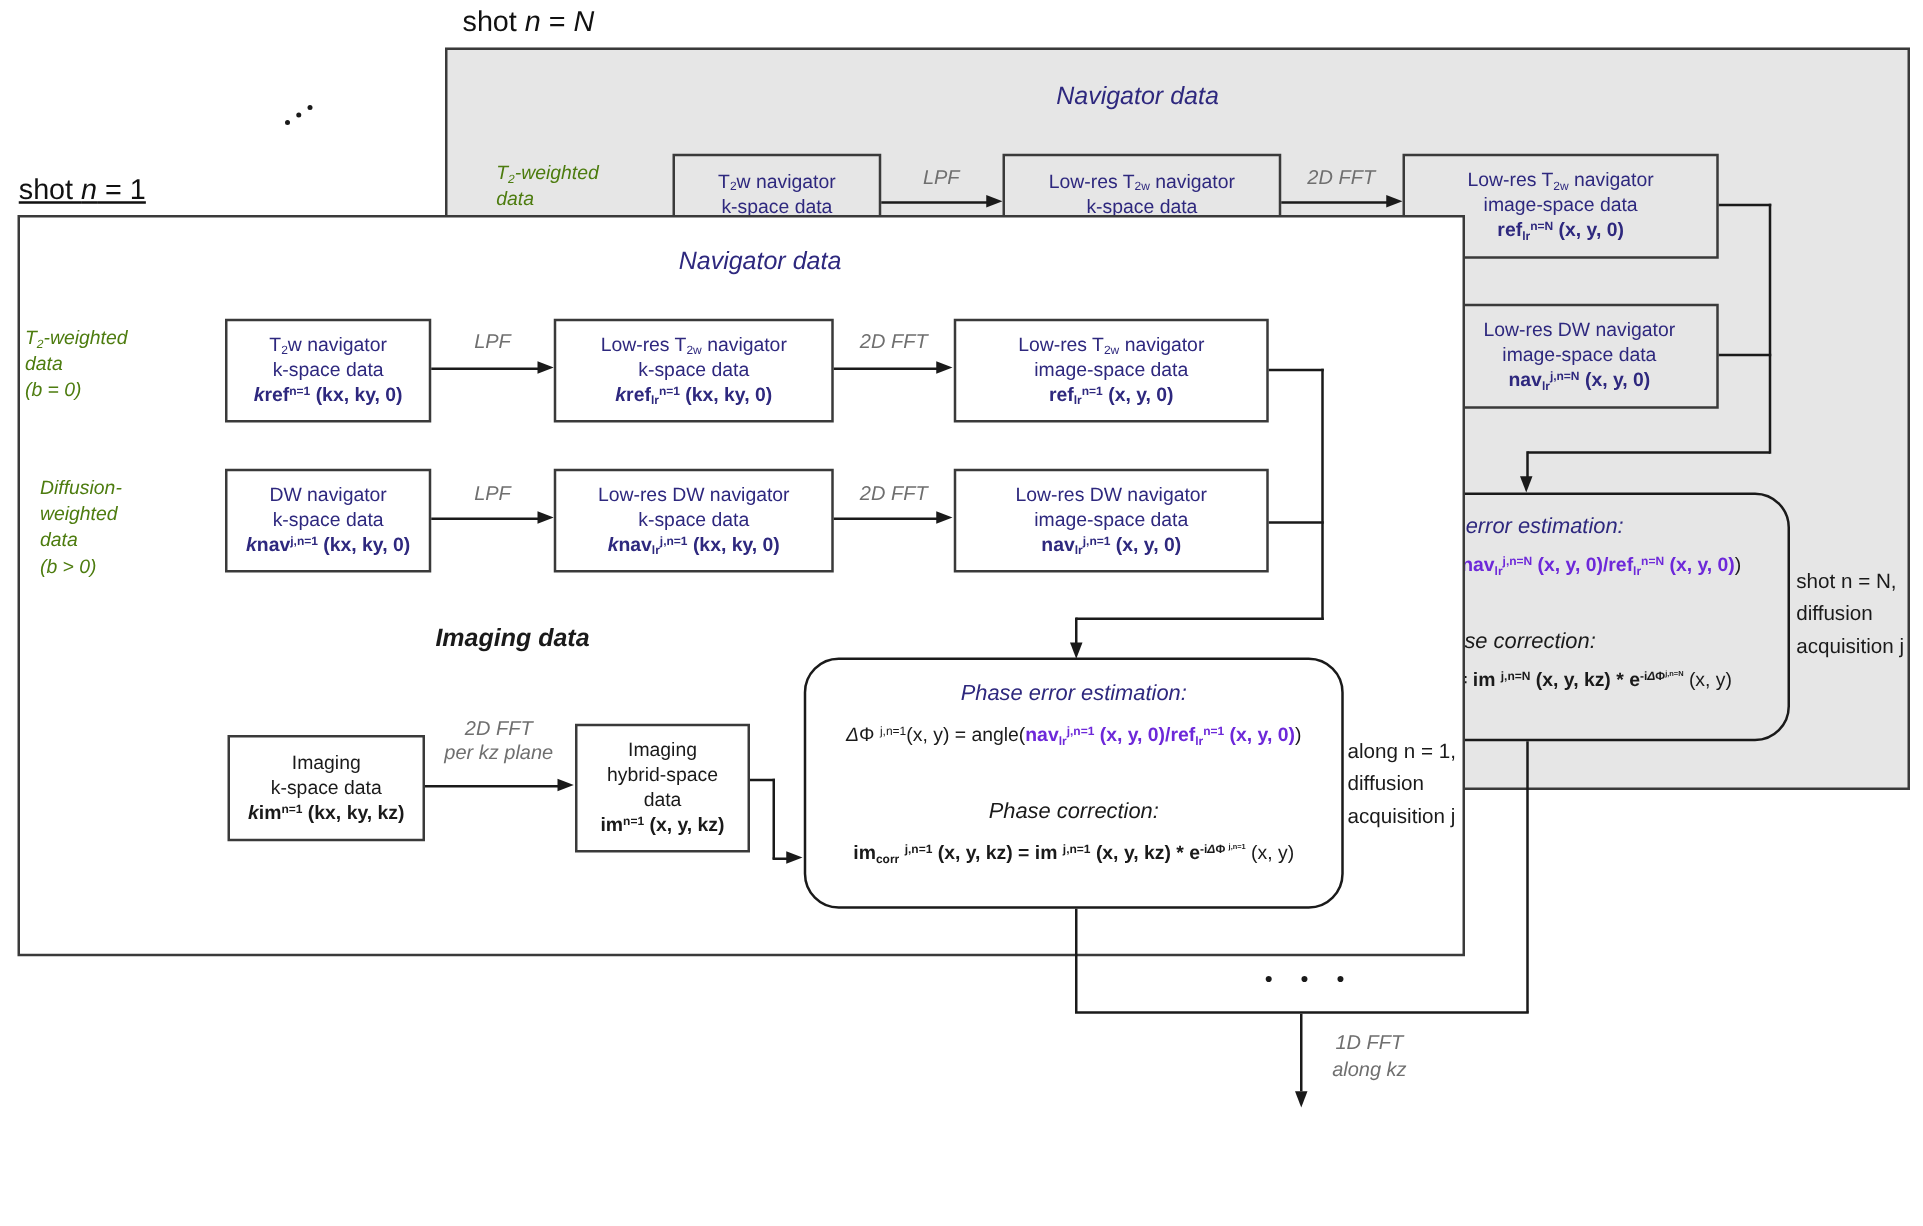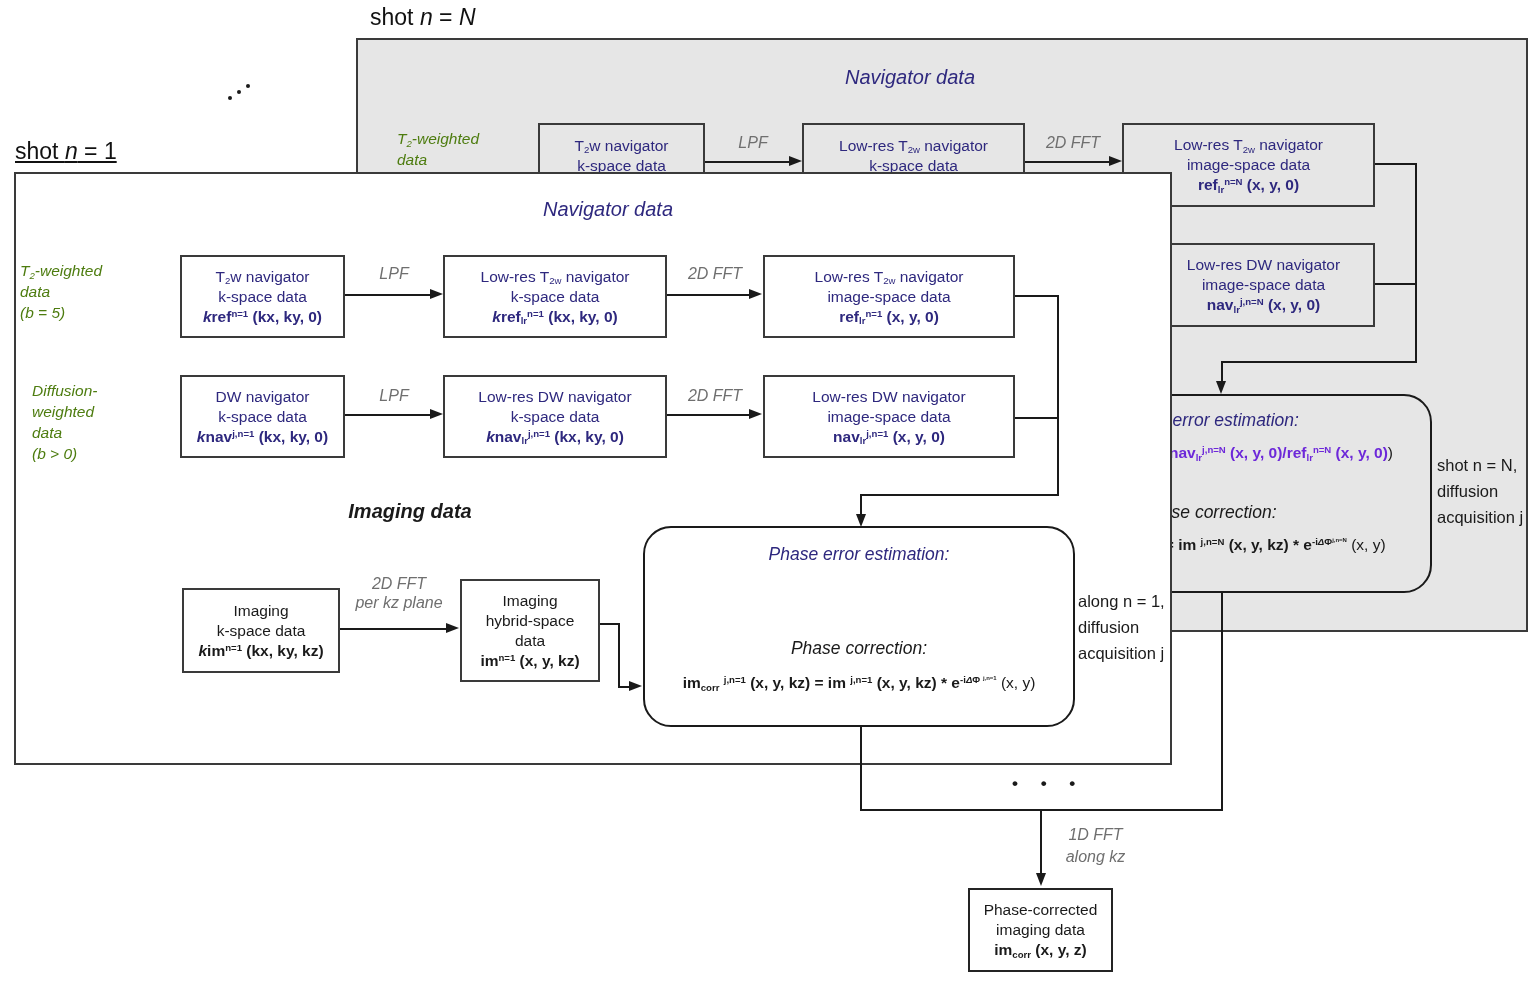--- a/index.html
+++ b/index.html
@@ -124,21 +124,21 @@
     <div>acquisition j</div>
   </div>
 
   <div class="panel panel-front" style="left:14px;top:172px;width:1158px;height:593px;"></div>
 
   <div class="nav-title fz" style="left:488px;top:198px;width:240px;">Navigator data</div>
 
   <div class="gray-label fz" style="left:20px;top:260px;width:112px;">
     <div>T<sub>2</sub>-weighted</div>
     <div>data</div>
-    <div>(b = 5)</div>
+    <div>(b = 0)</div>
   </div>
 
   <div class="box box-blue fz" style="left:180px;top:255px;width:165px;height:83px;">
     <div>T<sub>2</sub>w navigator</div>
     <div>k-space data</div>
     <div class="lb"><i>k</i>ref<sup>n=1</sup> (kx, ky, 0)</div>
   </div>
 
   <div class="flow-label fz" style="left:345px;top:264px;width:98px;">LPF</div>
   <div class="hline fz" style="left:345px;top:294px;width:86px;"></div>
@@ -221,20 +221,21 @@
     <div class="lb">im<sup>n=1</sup> (x, y, kz)</div>
   </div>
 
   <div class="hline fz" style="left:600px;top:623px;width:20px;"></div>
   <div class="vline fz" style="left:618px;top:623px;height:64px;"></div>
   <div class="hline fz" style="left:618px;top:686px;width:13px;"></div>
   <div class="ah-r fz" style="left:629px;top:681px;"></div>
 
   <div class="round-box rb-white fz" style="left:643px;top:526px;width:432px;height:201px;">
     <div class="cline pe-title" style="top:16px;">Phase error estimation:</div>
+    <div class="cline formula" style="top:52px;"><span class="seg-k"><i>Δ</i>Φ <sup>j,n=1</sup>(x, y) = angle(</span><span class="seg-blue">nav<sub>lr</sub><sup>j,n=1</sup> (x, y, 0)/ref<sub>lr</sub><sup>n=1</sup> (x, y, 0)</span><span class="seg-k">)</span></div>
     <div class="cline pc-title" style="top:110px;">Phase correction:</div>
     <div class="cline formula" style="top:146px;"><span class="seg-kb">im<sub>corr</sub> <sup>j,n=1</sup> (x, y, kz) = im <sup>j,n=1</sup> (x, y, kz) * e<sup>-i<i>Δ</i>Φ <sup>j,n=1</sup></sup></span><span class="seg-k"> (x, y)</span></div>
   </div>
 
   <div class="side-label fz" style="left:1078px;top:588px;">
     <div>along n = 1,</div>
     <div>diffusion</div>
     <div>acquisition j</div>
   </div>
 
@@ -243,19 +244,14 @@
   <div class="hline tz" style="left:860px;top:809px;width:363px;"></div>
   <div class="dots-row tz" style="left:1012px;top:774px;">• • •</div>
   <div class="vline tz" style="left:1040px;top:811px;height:62px;"></div>
   <div class="ah-d tz" style="left:1036px;top:873px;"></div>
 
   <div class="flow-label tz" style="left:1048px;top:824px;width:95px;line-height:22px;">
     <div>1D FFT</div>
     <div>along <i>kz</i></div>
   </div>
 
-  <div class="box final-box tz" style="left:968px;top:888px;width:145px;height:84px;">
-    <div>Phase-corrected</div>
-    <div>imaging data</div>
-    <div class="lb">im<sub>corr</sub> (x, y, z)</div>
-  </div>
 
 </div>
 
 </body></html>

